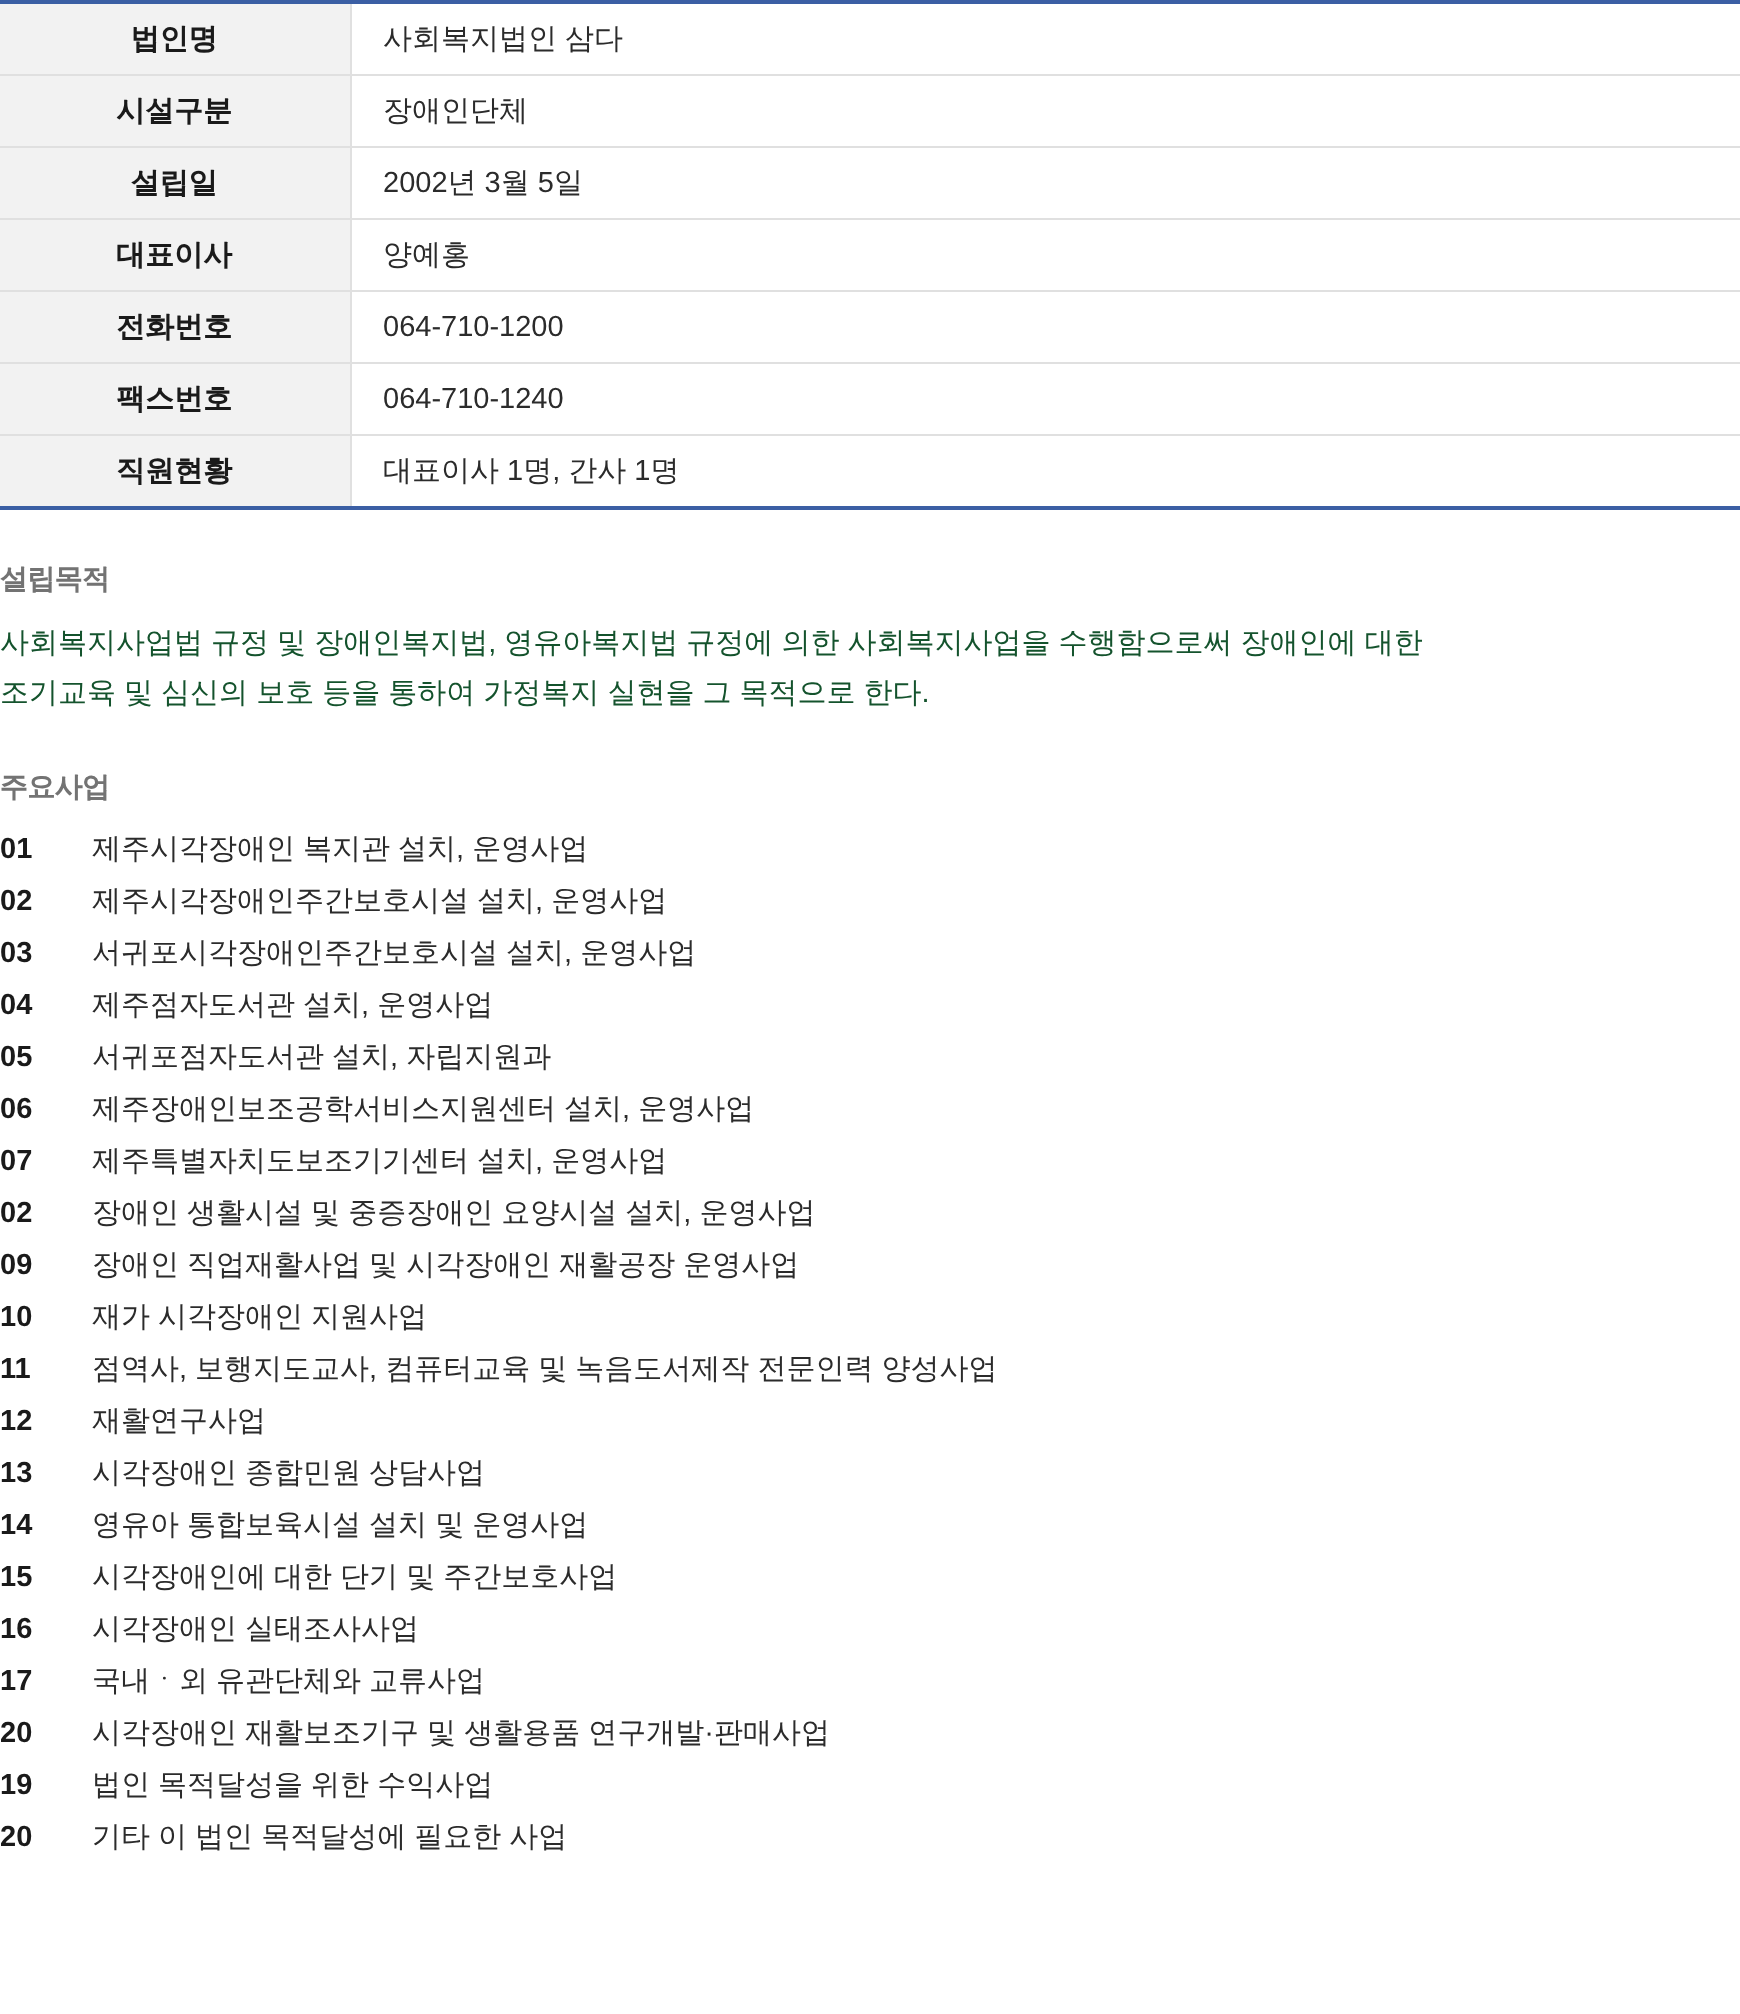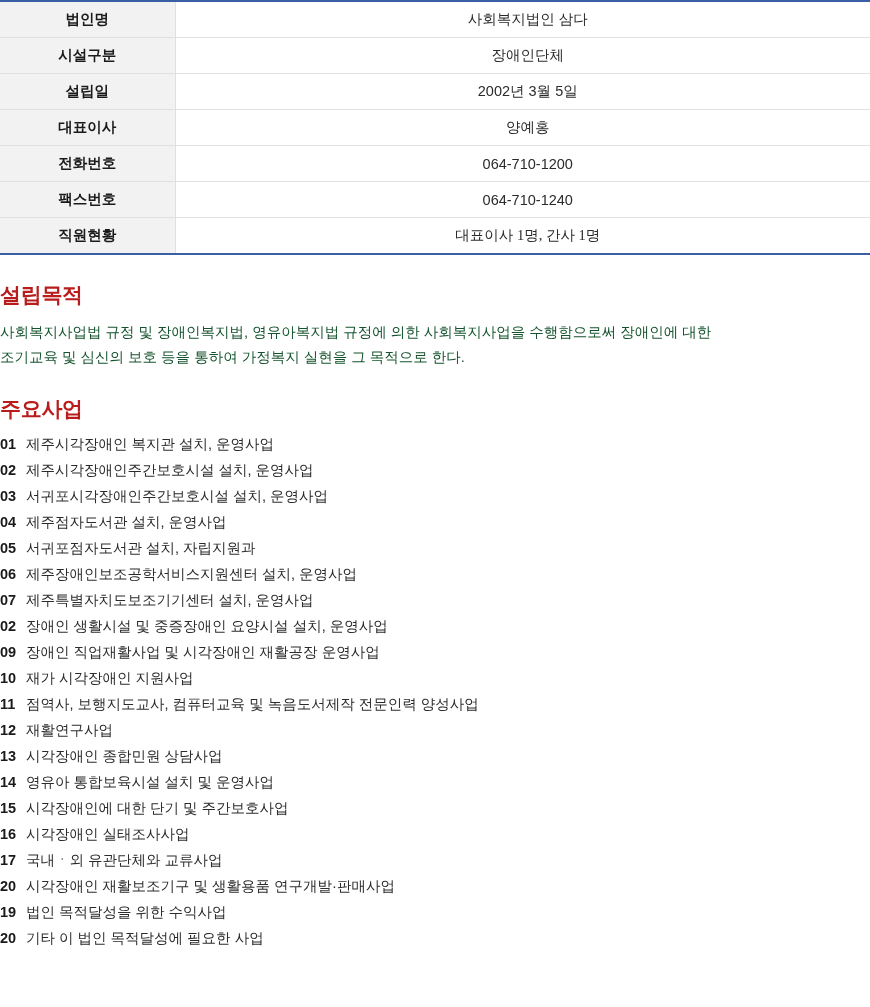--- a/index.html
+++ b/index.html
@@ -24,44 +24,43 @@
   .info-table {
     width: 870px;
     border-collapse: collapse;
     border-top: 2px solid #3b5fa4;
     border-bottom: 2px solid #3b5fa4;
     table-layout: fixed;
   }
   .info-table tr {
     border-bottom: 1px solid #e0e0e0;
   }
-  .info-table tr:last-child { border-bottom: none; font-family: Liberation Serif, serif; }
+  .info-table tr:last-child { border-bottom: none; }
   .info-table th {
     width: 175px;
     background: #f2f2f2;
     font-weight: bold;
     font-size: 14.5px;
     color: #1a1a1a;
     text-align: center;
     padding: 8px 6px;
     vertical-align: middle;
     border-right: 1px solid #e0e0e0;
   }
   .info-table td {
     padding: 8px 6px 8px 16px;
     font-size: 14.5px;
     color: #2b2b2b;
     vertical-align: middle;
-    text-align: center;
   }
 
   
   h2.section-title {
-    color: #b91c1c;
-    font-size: 21px;
+    color: #737373;
+    font-size: 14px;
     font-weight: bold;
     margin: 26px 0 12px 0;
     letter-spacing: -0.3px;
   }
 
   
   .purpose p {
     margin: 0 0 3px 0;
     font-size: 14.5px;
     line-height: 1.55;
@@ -73,20 +72,21 @@
     list-style: none;
     margin: 0;
     padding: 0;
   }
   ol.biz-list li {
     display: flex;
     align-items: baseline;
     margin-bottom: 7px;
     font-size: 14.5px;
     color: #2b2b2b;
+    gap: 20px;
   }
   ol.biz-list li .num {
     display: inline-block;
     width: 26px;
     flex: 0 0 26px;
     font-weight: bold;
     color: #1a1a1a;
     font-size: 14.5px;
   }
   ol.biz-list li .txt {

